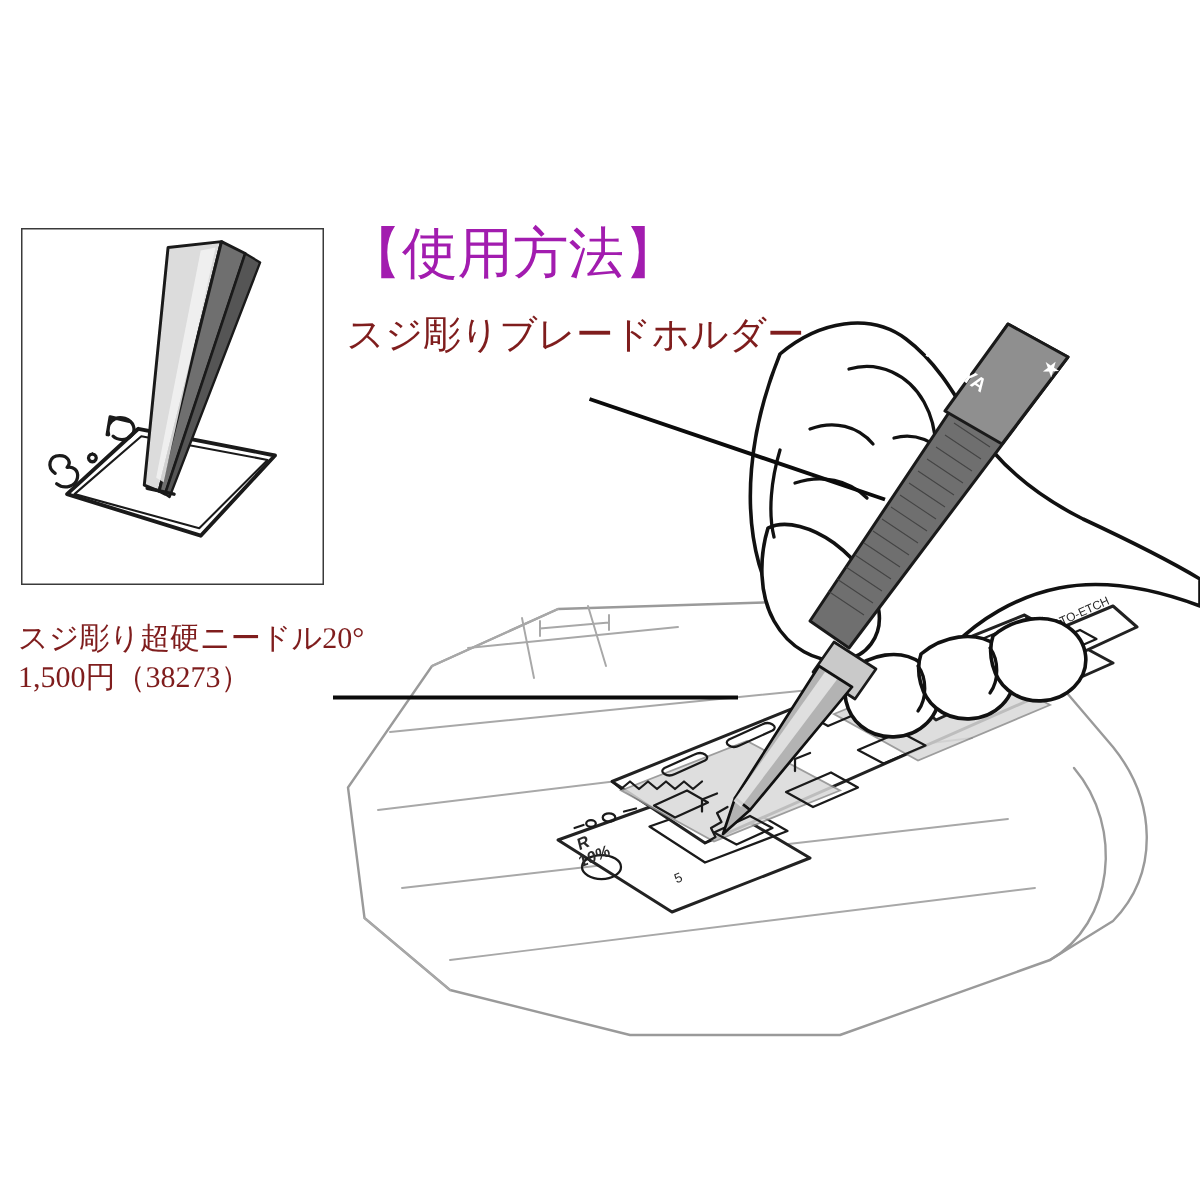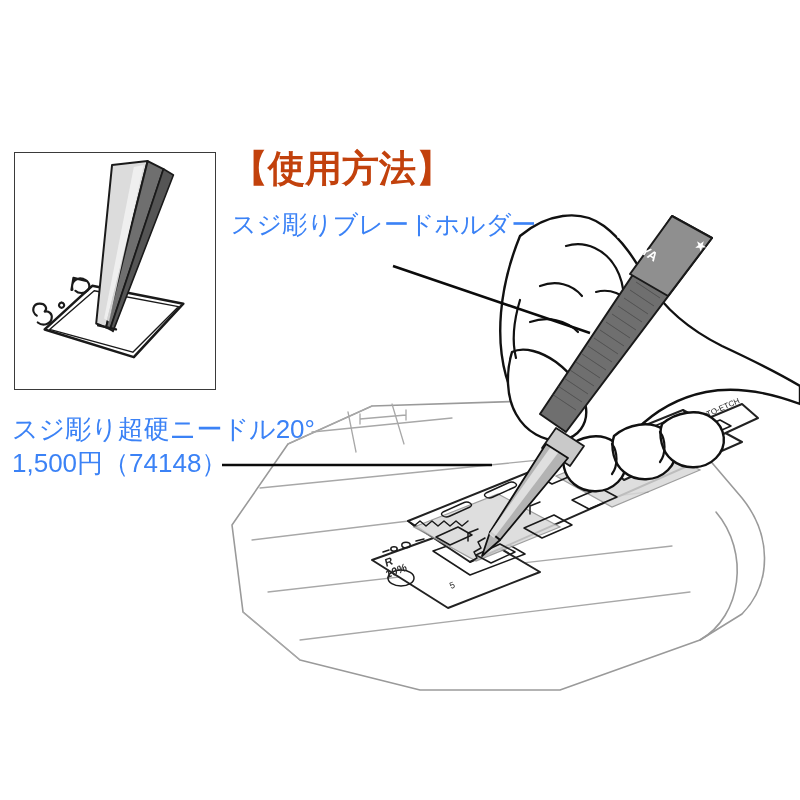--- a/index.html
+++ b/index.html
@@ -6,25 +6,25 @@
   body{width:800px;height:800px;position:relative;overflow:hidden;
        font-family:"Liberation Sans","DejaVu Sans",sans-serif;color:#111;}
   #page{position:absolute;left:0;top:0;width:800px;height:800px;background:#fff;}
 
   
   .inset-box{position:absolute;left:14px;top:152px;width:202px;height:238px;
              border:1.5px solid #3a3a3a;background:#fff;box-sizing:border-box;}
   .inset-svg{position:absolute;left:0;top:0;width:100%;height:100%;display:block;}
 
   
-  .heading{position:absolute;left:231px;top:150px;font-size:37px;font-weight:bold;
-           letter-spacing:0px;line-height:1;white-space:nowrap;color:#c2410c;text-align:center;}
-  .label-block{position:absolute;white-space:nowrap;line-height:1.30;color:#3b82f6;}
+  .heading{position:absolute;left:231px;top:150px;font-size:37px;font-weight:normal;
+           letter-spacing:0px;line-height:1;white-space:nowrap;color:#a21caf;text-align:center;}
+  .label-block{position:absolute;white-space:nowrap;line-height:1.30;color:#7f1d1d;font-family:Liberation Serif, serif;}
   .lbl-holder{left:231px;top:208px;font-size:25px;}
-  .lbl-needle{left:12px;top:413px;font-size:26px;}
+  .lbl-needle{left:12px;top:413px;font-size:20px;}
   .label-block .ln{display:block;}
 
   
   #art{position:absolute;left:0;top:0;width:800px;height:800px;}
 
   .ln-thin{fill:none;stroke:#9a9a9a;stroke-width:1.6;stroke-linejoin:round;stroke-linecap:round;}
   .ln-thin2{fill:none;stroke:#a8a8a8;stroke-width:1.3;stroke-linejoin:round;stroke-linecap:round;}
   .ln-hand{fill:#ffffff;stroke:#111;stroke-width:2.4;stroke-linejoin:round;stroke-linecap:round;}
   .ln-hand-d{fill:none;stroke:#111;stroke-width:2.2;stroke-linejoin:round;stroke-linecap:round;}
   .ln-tpl-s{fill:none;stroke:#1a1a1a;stroke-width:1.5;stroke-linejoin:round;stroke-linecap:round;}
@@ -221,16 +221,16 @@
   </div>
 
   <div class="heading">【使用方法】</div>
 
   <div class="label-block lbl-holder">
     <span class="ln">スジ彫りブレードホルダー</span>
   </div>
 
   <div class="label-block lbl-needle">
     <span class="ln">スジ彫り超硬ニードル20°</span>
-    <span class="ln">1,500円（74148）</span>
+    <span class="ln">1,500円（38273）</span>
   </div>
 
 </div>
 
 </body></html>

